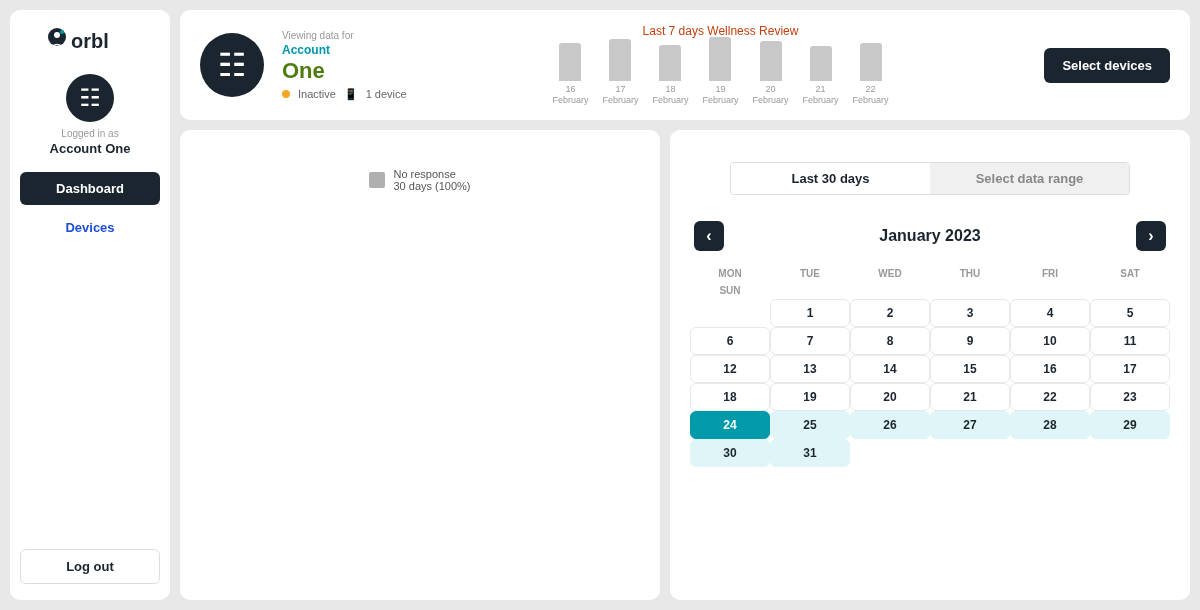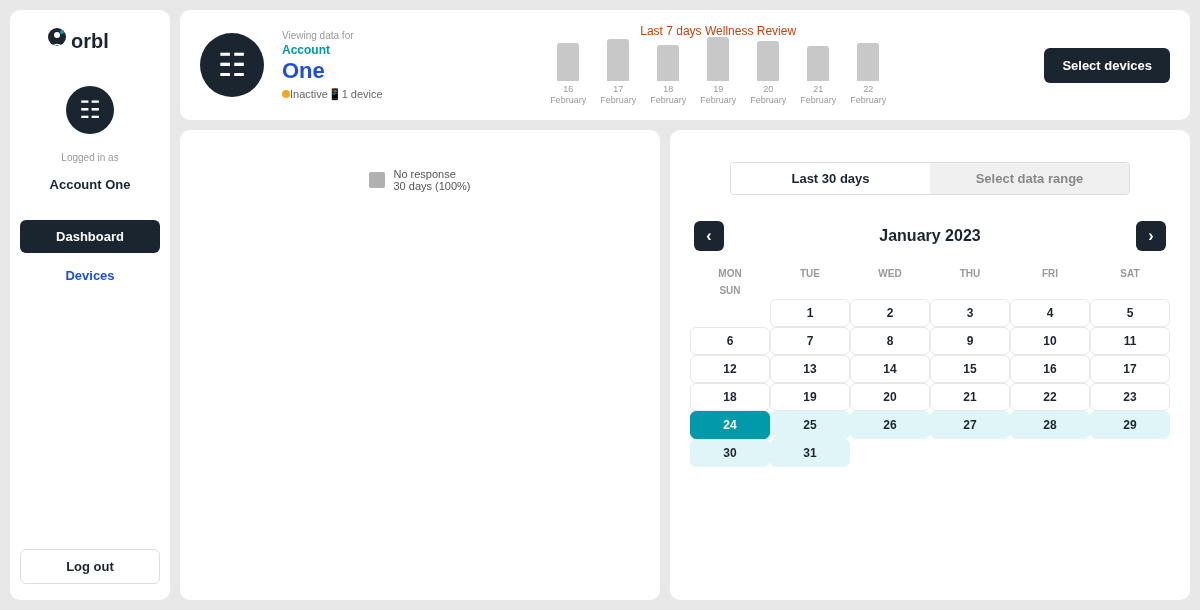--- a/index.html
+++ b/index.html
@@ -17,21 +17,21 @@
     
     .sidebar {
       width: 160px;
       min-width: 160px;
       background: #fff;
       border-radius: 10px;
       display: flex;
       flex-direction: column;
       align-items: center;
       padding: 16px 10px;
-      gap: 12px;
+      gap: 0;
     }
     .sidebar-logo {
       width: 90px;
       margin-bottom: 16px;
     }
     .sidebar-avatar-circle {
       width: 48px;
       height: 48px;
       border-radius: 50%;
       background: #1a2530;
@@ -139,26 +139,27 @@
     }
     .account-label {
       font-size: 12px;
       color: #009aaa;
       font-weight: 600;
       margin-bottom: 1px;
     }
     .account-name {
       font-size: 22px;
       font-weight: 700;
-      color: #1d4ed8;
+      color: #4d7c0f;
       margin-bottom: 4px;
     }
     .account-meta {
       display: flex;
       align-items: center;
+      gap: 8px;
       font-size: 11px;
       color: #666;
     }
     .status-dot {
       width: 8px;
       height: 8px;
       border-radius: 50%;
       background: #f5a623;
       display: inline-block;
     }

